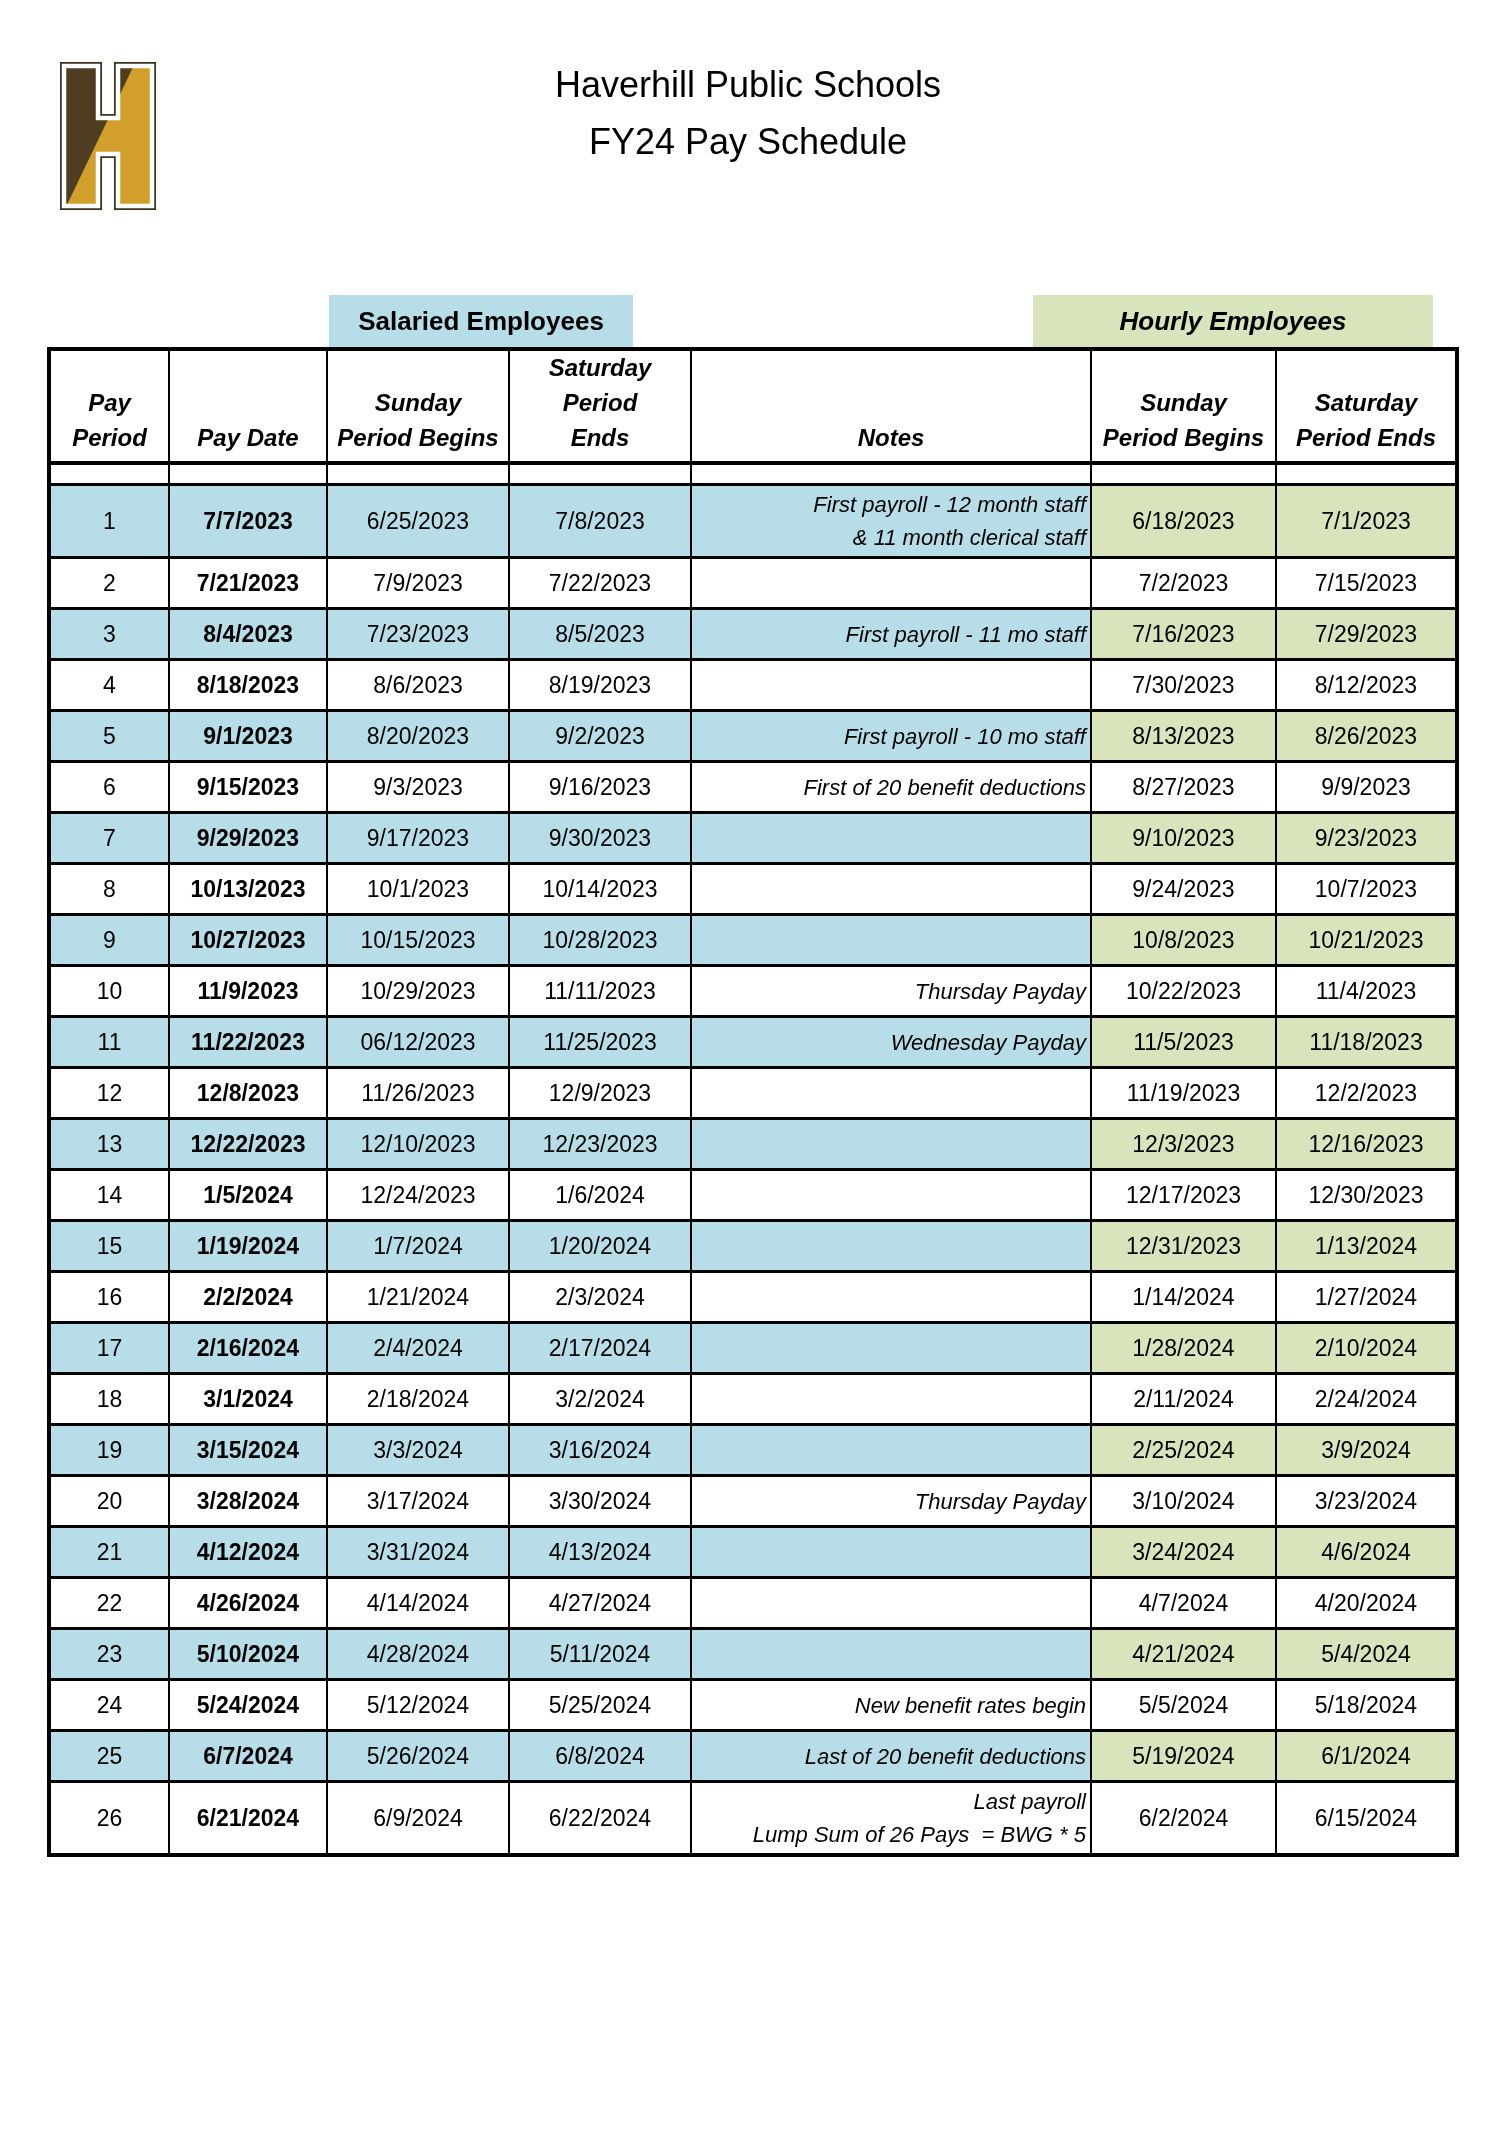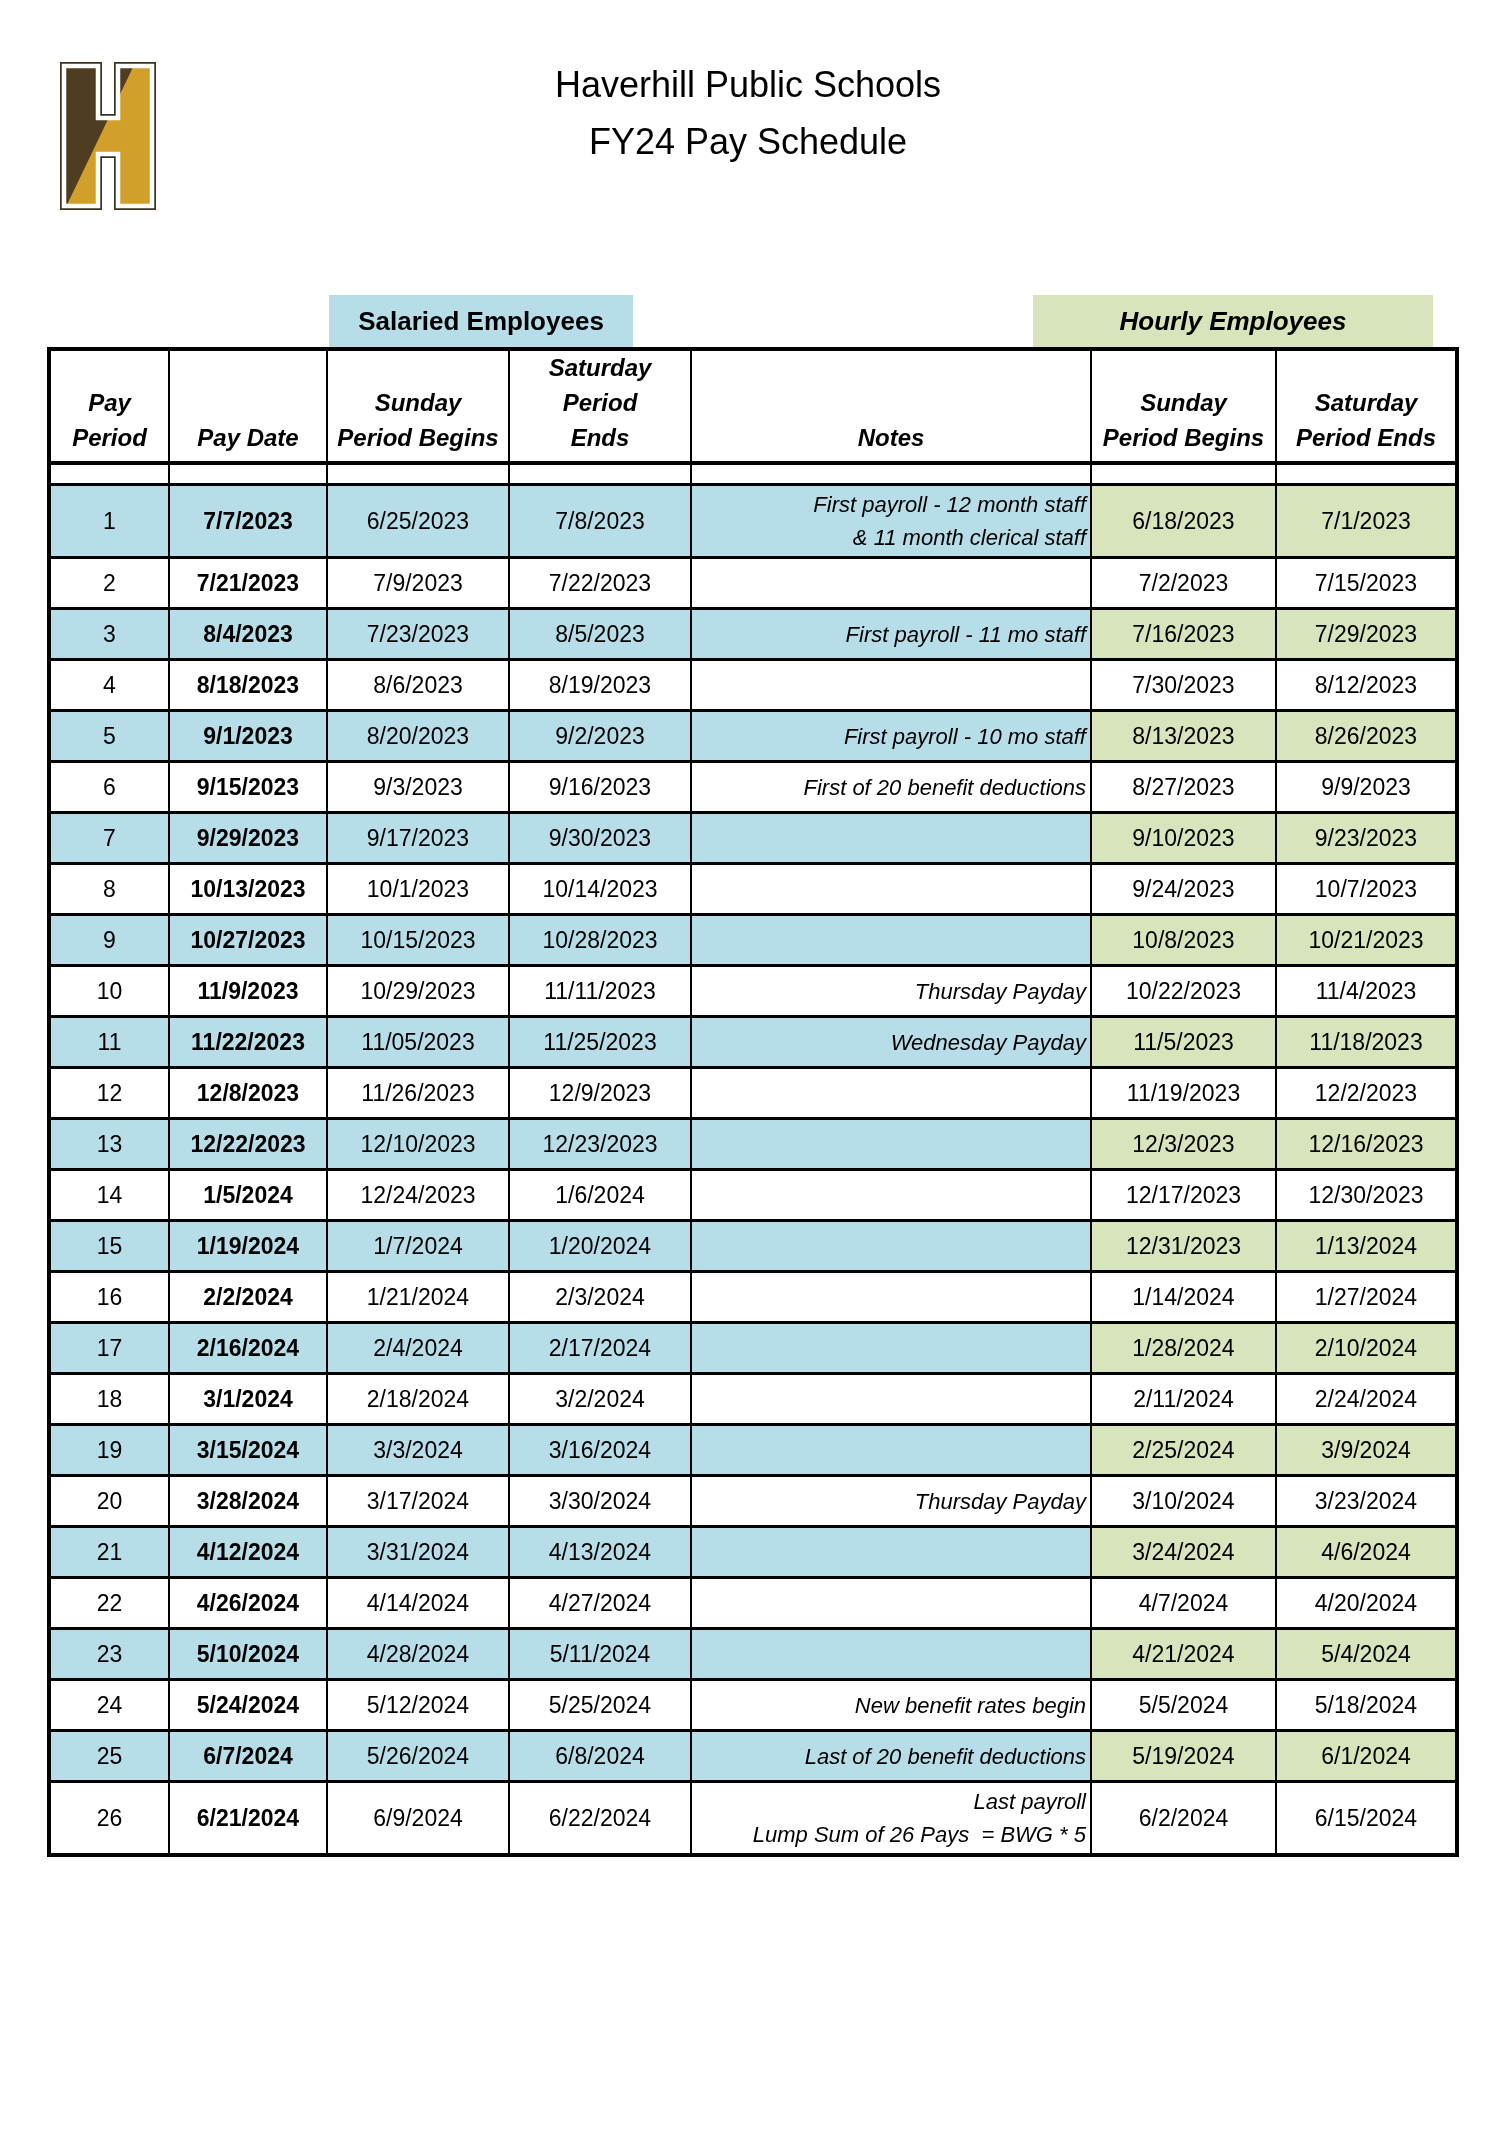--- a/index.html
+++ b/index.html
@@ -262,21 +262,21 @@
             <td class="c-paydate">11/9/2023</td>
             <td class="c-sal">10/29/2023</td>
             <td class="c-sal">11/11/2023</td>
             <td class="c-notes">Thursday Payday</td>
             <td class="c-hr">10/22/2023</td>
             <td class="c-hr">11/4/2023</td>
           </tr>
           <tr class="hl">
             <td class="c-period">11</td>
             <td class="c-paydate">11/22/2023</td>
-            <td class="c-sal">11/05/2023</td>
+            <td class="c-sal">06/12/2023</td>
             <td class="c-sal">11/25/2023</td>
             <td class="c-notes">Wednesday Payday</td>
             <td class="c-hr">11/5/2023</td>
             <td class="c-hr">11/18/2023</td>
           </tr>
           <tr>
             <td class="c-period">12</td>
             <td class="c-paydate">12/8/2023</td>
             <td class="c-sal">11/26/2023</td>
             <td class="c-sal">12/9/2023</td>

